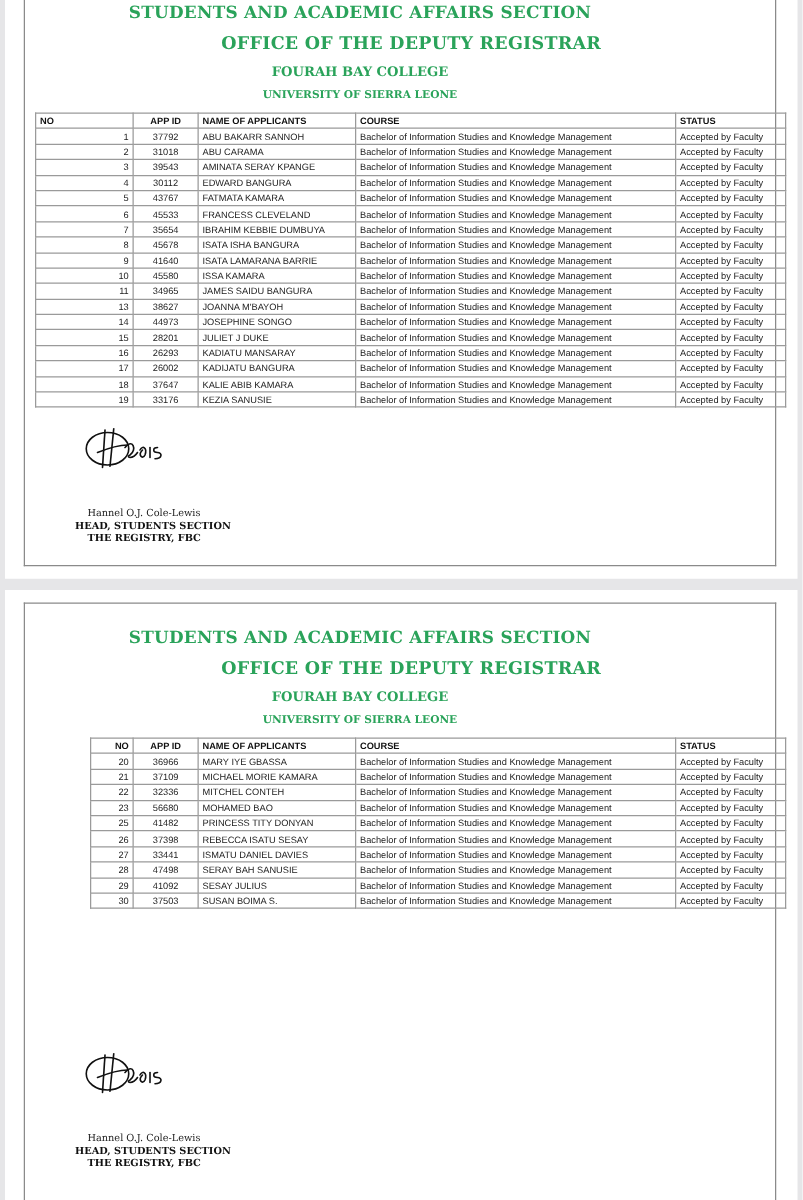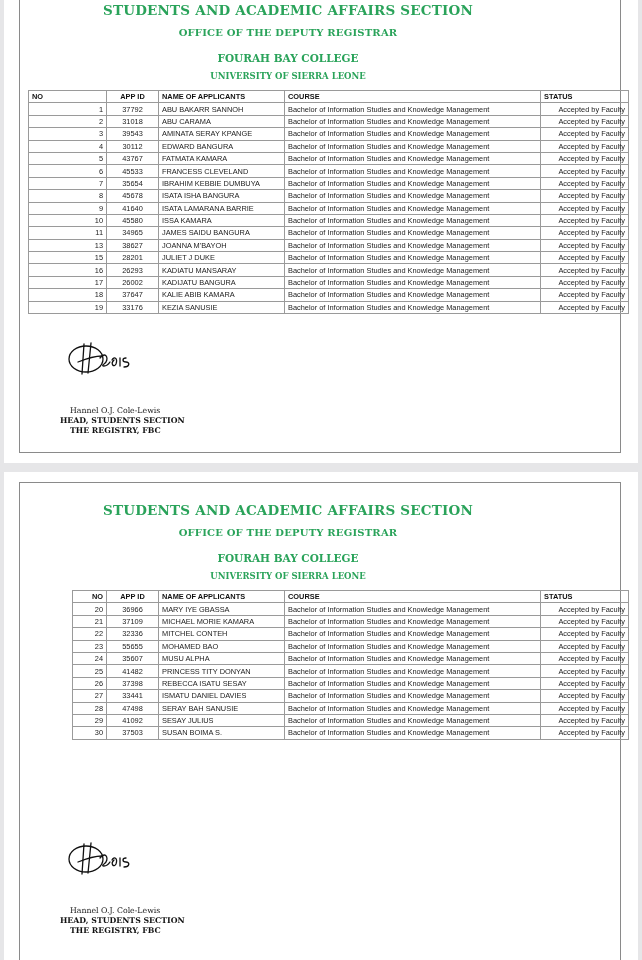--- a/index.html
+++ b/index.html
@@ -18,38 +18,38 @@
   .frame {
     position: absolute; left: 15px; width: 602px;
     border: 1px solid #8a8a8a; box-sizing: border-box;
   }
   #sheet1 .frame { top: -2px; height: 455px; border-top: none; }
   #sheet2 .frame { top: 10px; height: 480px; border-bottom: none; }
 
   .hdr { position: absolute; left: 0; width: 568px; text-align: center;
     font-family: "DejaVu Serif", serif; font-weight: bold; color: #2aa35a; }
   .h1 { font-size: 13.5px; letter-spacing: 0.2px; }
-  .h2 { font-size: 10px; letter-spacing: 0.2px; }
+  .h2 { font-size: 14px; letter-spacing: 0.2px; margin-left: 41px; }
   .h3 { font-size: 10.5px; }
   .h4 { font-size: 8.5px; }
 
   table.roster {
     position: absolute; left: 24px; width: 600px;
     border-collapse: collapse; table-layout: fixed;
     font-size: 7.4px; color: #222;
   }
   table.roster td, table.roster th {
     border: 1px solid #9a9a9a; height: 11.4px; padding: 0 3px;
     line-height: 11px; white-space: nowrap; overflow: hidden;
   }
   table.roster th { font-weight: bold; text-align: left; color: #111; }
   table.roster td.no { text-align: right; }
   table.roster td.id, table.roster th.id { text-align: center; }
   table.roster th.no2 { text-align: right; }
-  table.roster td.status { text-align: right; }
+  table.roster td.status { text-align: left; }
 
   #sheet1 table.roster { top: 90px; }
   #sheet2 table.roster { top: 118px; left: 68px; width: 556px; }
 
   .sign { position: absolute; }
   .sig-name { font-family: "DejaVu Serif", serif; font-size: 7.8px; color: #222; }
   .sig-title { font-family: "DejaVu Serif", serif; font-size: 7.8px; font-weight: bold; color: #111; }
 </style>
 </head>
 <body>
@@ -157,20 +157,27 @@
           <td class="status">Accepted by Faculty</td>
         </tr>
         <tr>
           <td class="no">13</td>
           <td class="id">38627</td>
           <td>JOANNA M'BAYOH</td>
           <td>Bachelor of Information Studies and Knowledge Management</td>
           <td class="status">Accepted by Faculty</td>
         </tr>
         <tr>
+          <td class="no">14</td>
+          <td class="id">44973</td>
+          <td>JOSEPHINE SONGO</td>
+          <td>Bachelor of Information Studies and Knowledge Management</td>
+          <td class="status">Accepted by Faculty</td>
+        </tr>
+        <tr>
           <td class="no">15</td>
           <td class="id">28201</td>
           <td>JULIET J DUKE</td>
           <td>Bachelor of Information Studies and Knowledge Management</td>
           <td class="status">Accepted by Faculty</td>
         </tr>
         <tr>
           <td class="no">16</td>
           <td class="id">26293</td>
           <td>KADIATU MANSARAY</td>
@@ -261,29 +268,22 @@
         </tr>
         <tr>
           <td class="no">22</td>
           <td class="id">32336</td>
           <td>MITCHEL CONTEH</td>
           <td>Bachelor of Information Studies and Knowledge Management</td>
           <td class="status">Accepted by Faculty</td>
         </tr>
         <tr>
           <td class="no">23</td>
-          <td class="id">55655</td>
+          <td class="id">56680</td>
           <td>MOHAMED BAO</td>
-          <td>Bachelor of Information Studies and Knowledge Management</td>
-          <td class="status">Accepted by Faculty</td>
-        </tr>
-        <tr>
-          <td class="no">24</td>
-          <td class="id">35607</td>
-          <td>MUSU ALPHA</td>
           <td>Bachelor of Information Studies and Knowledge Management</td>
           <td class="status">Accepted by Faculty</td>
         </tr>
         <tr>
           <td class="no">25</td>
           <td class="id">41482</td>
           <td>PRINCESS TITY DONYAN</td>
           <td>Bachelor of Information Studies and Knowledge Management</td>
           <td class="status">Accepted by Faculty</td>
         </tr>

